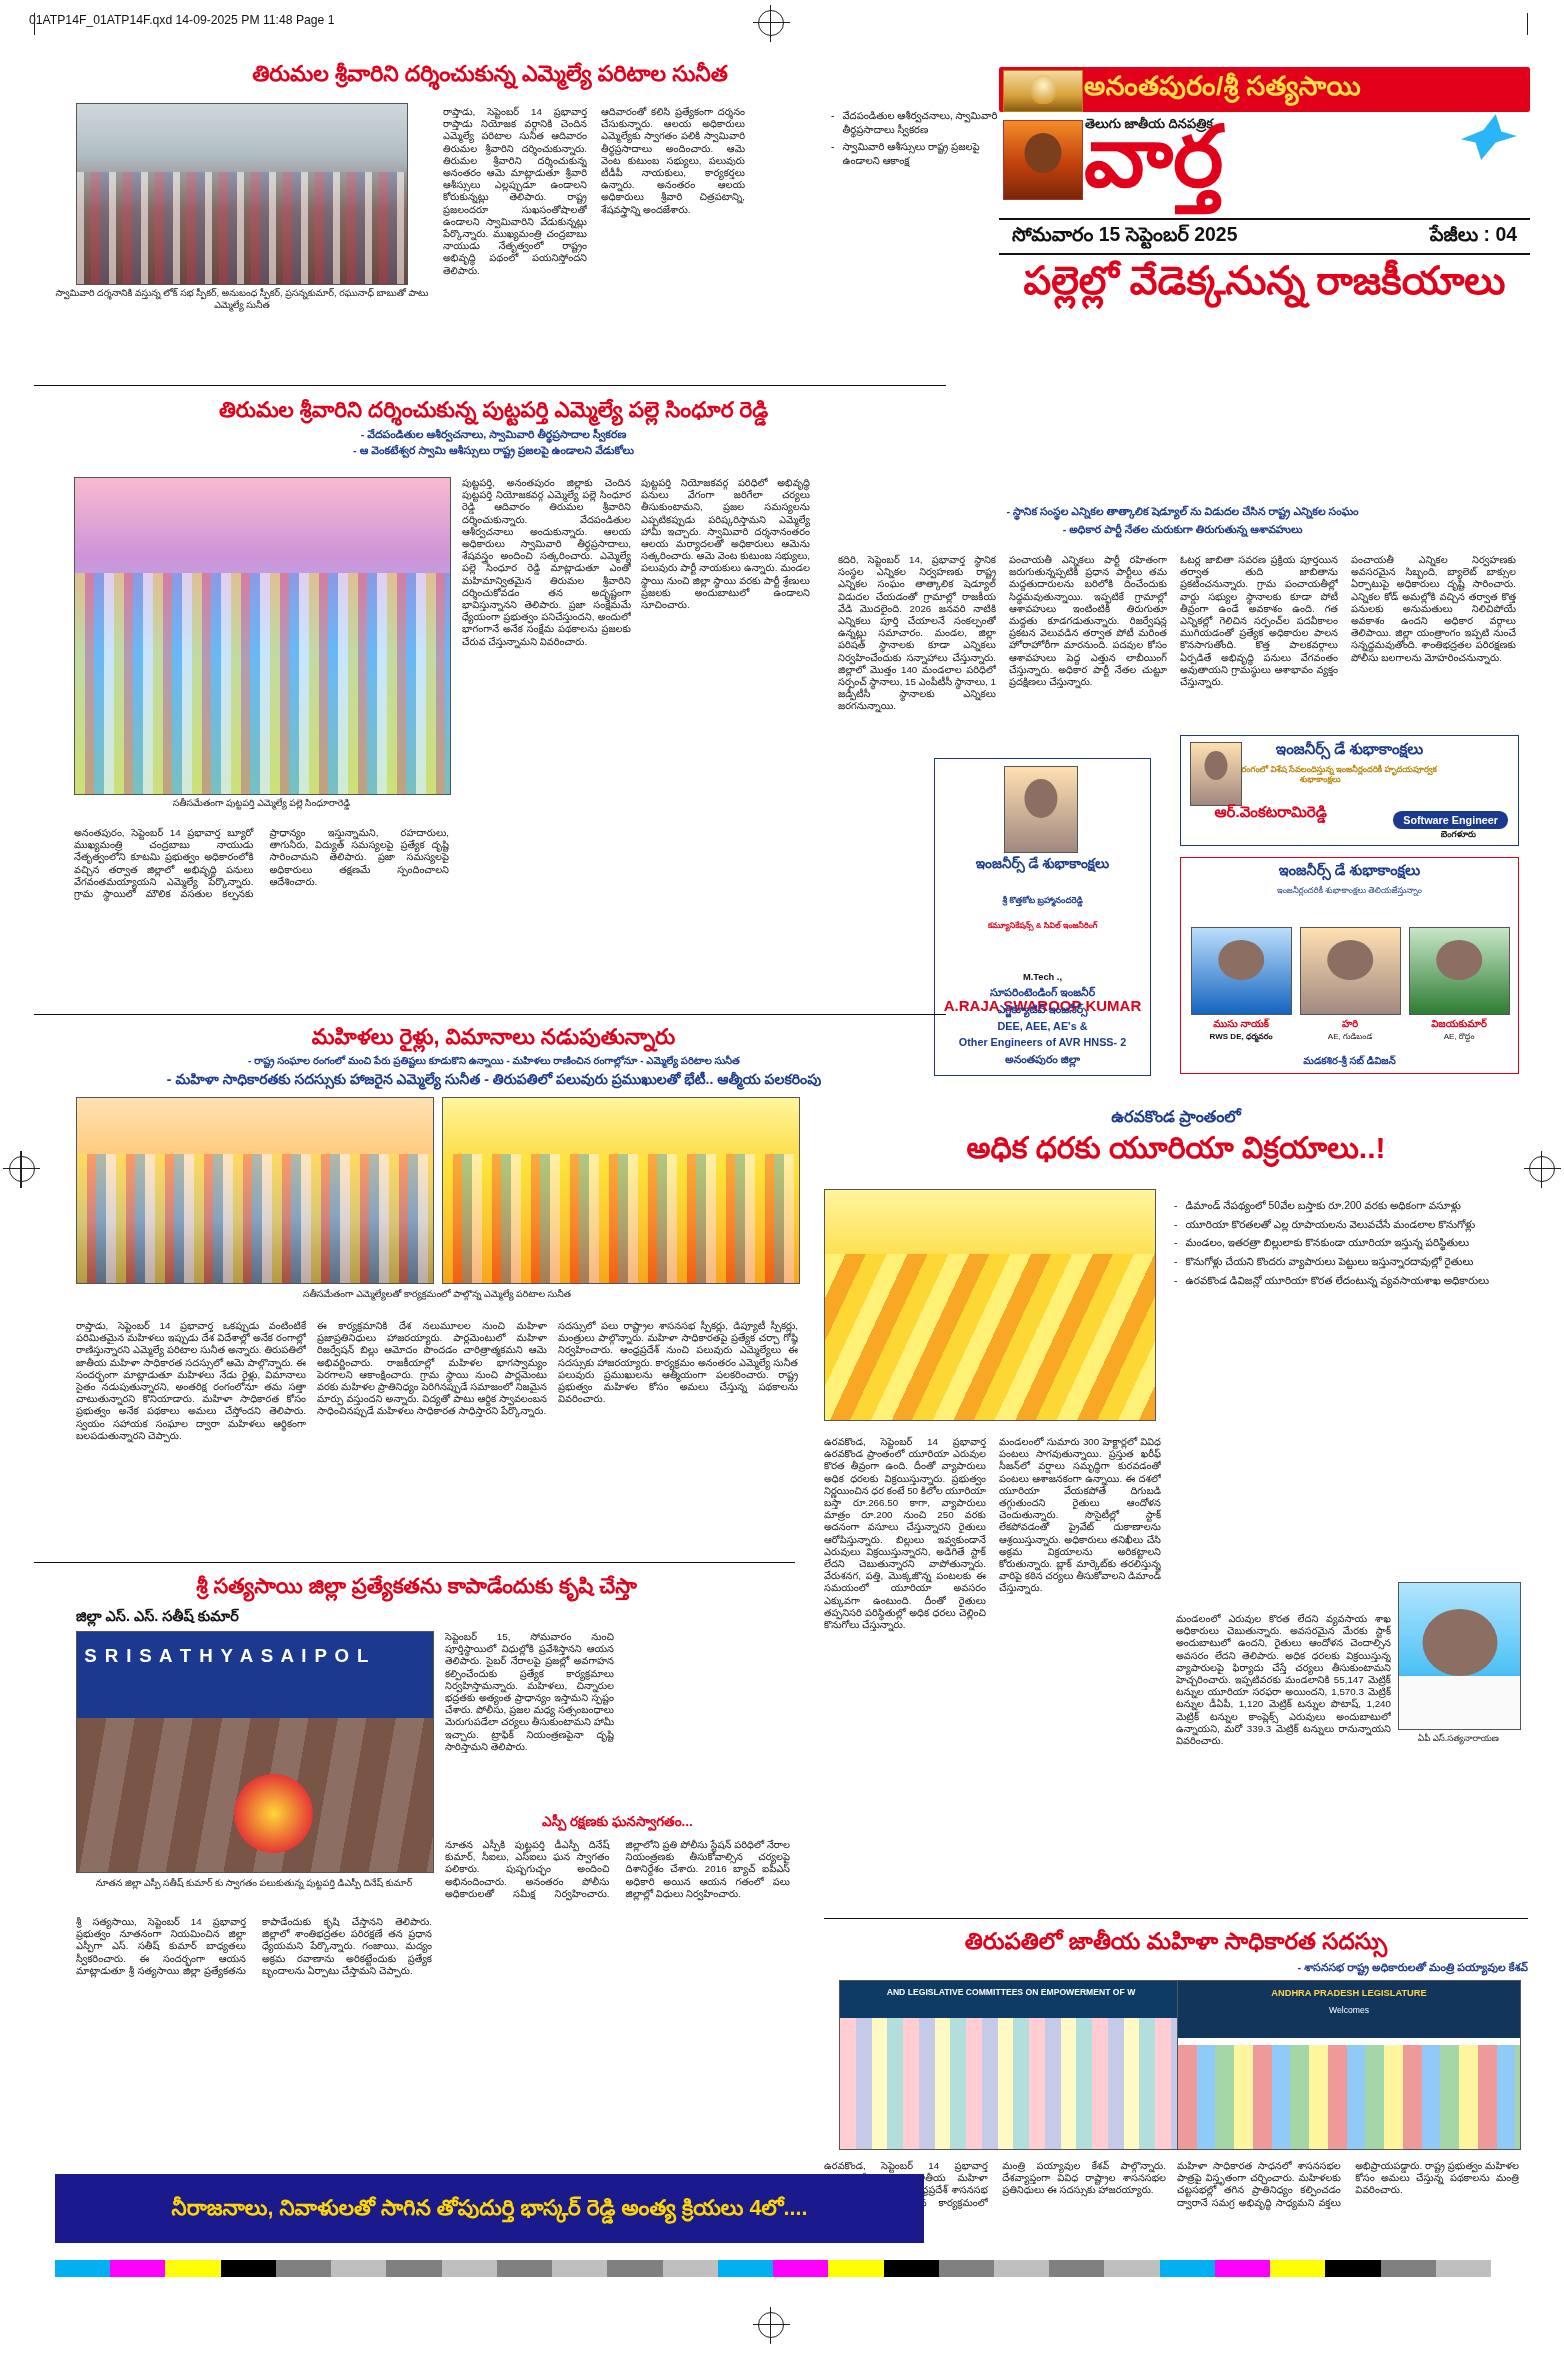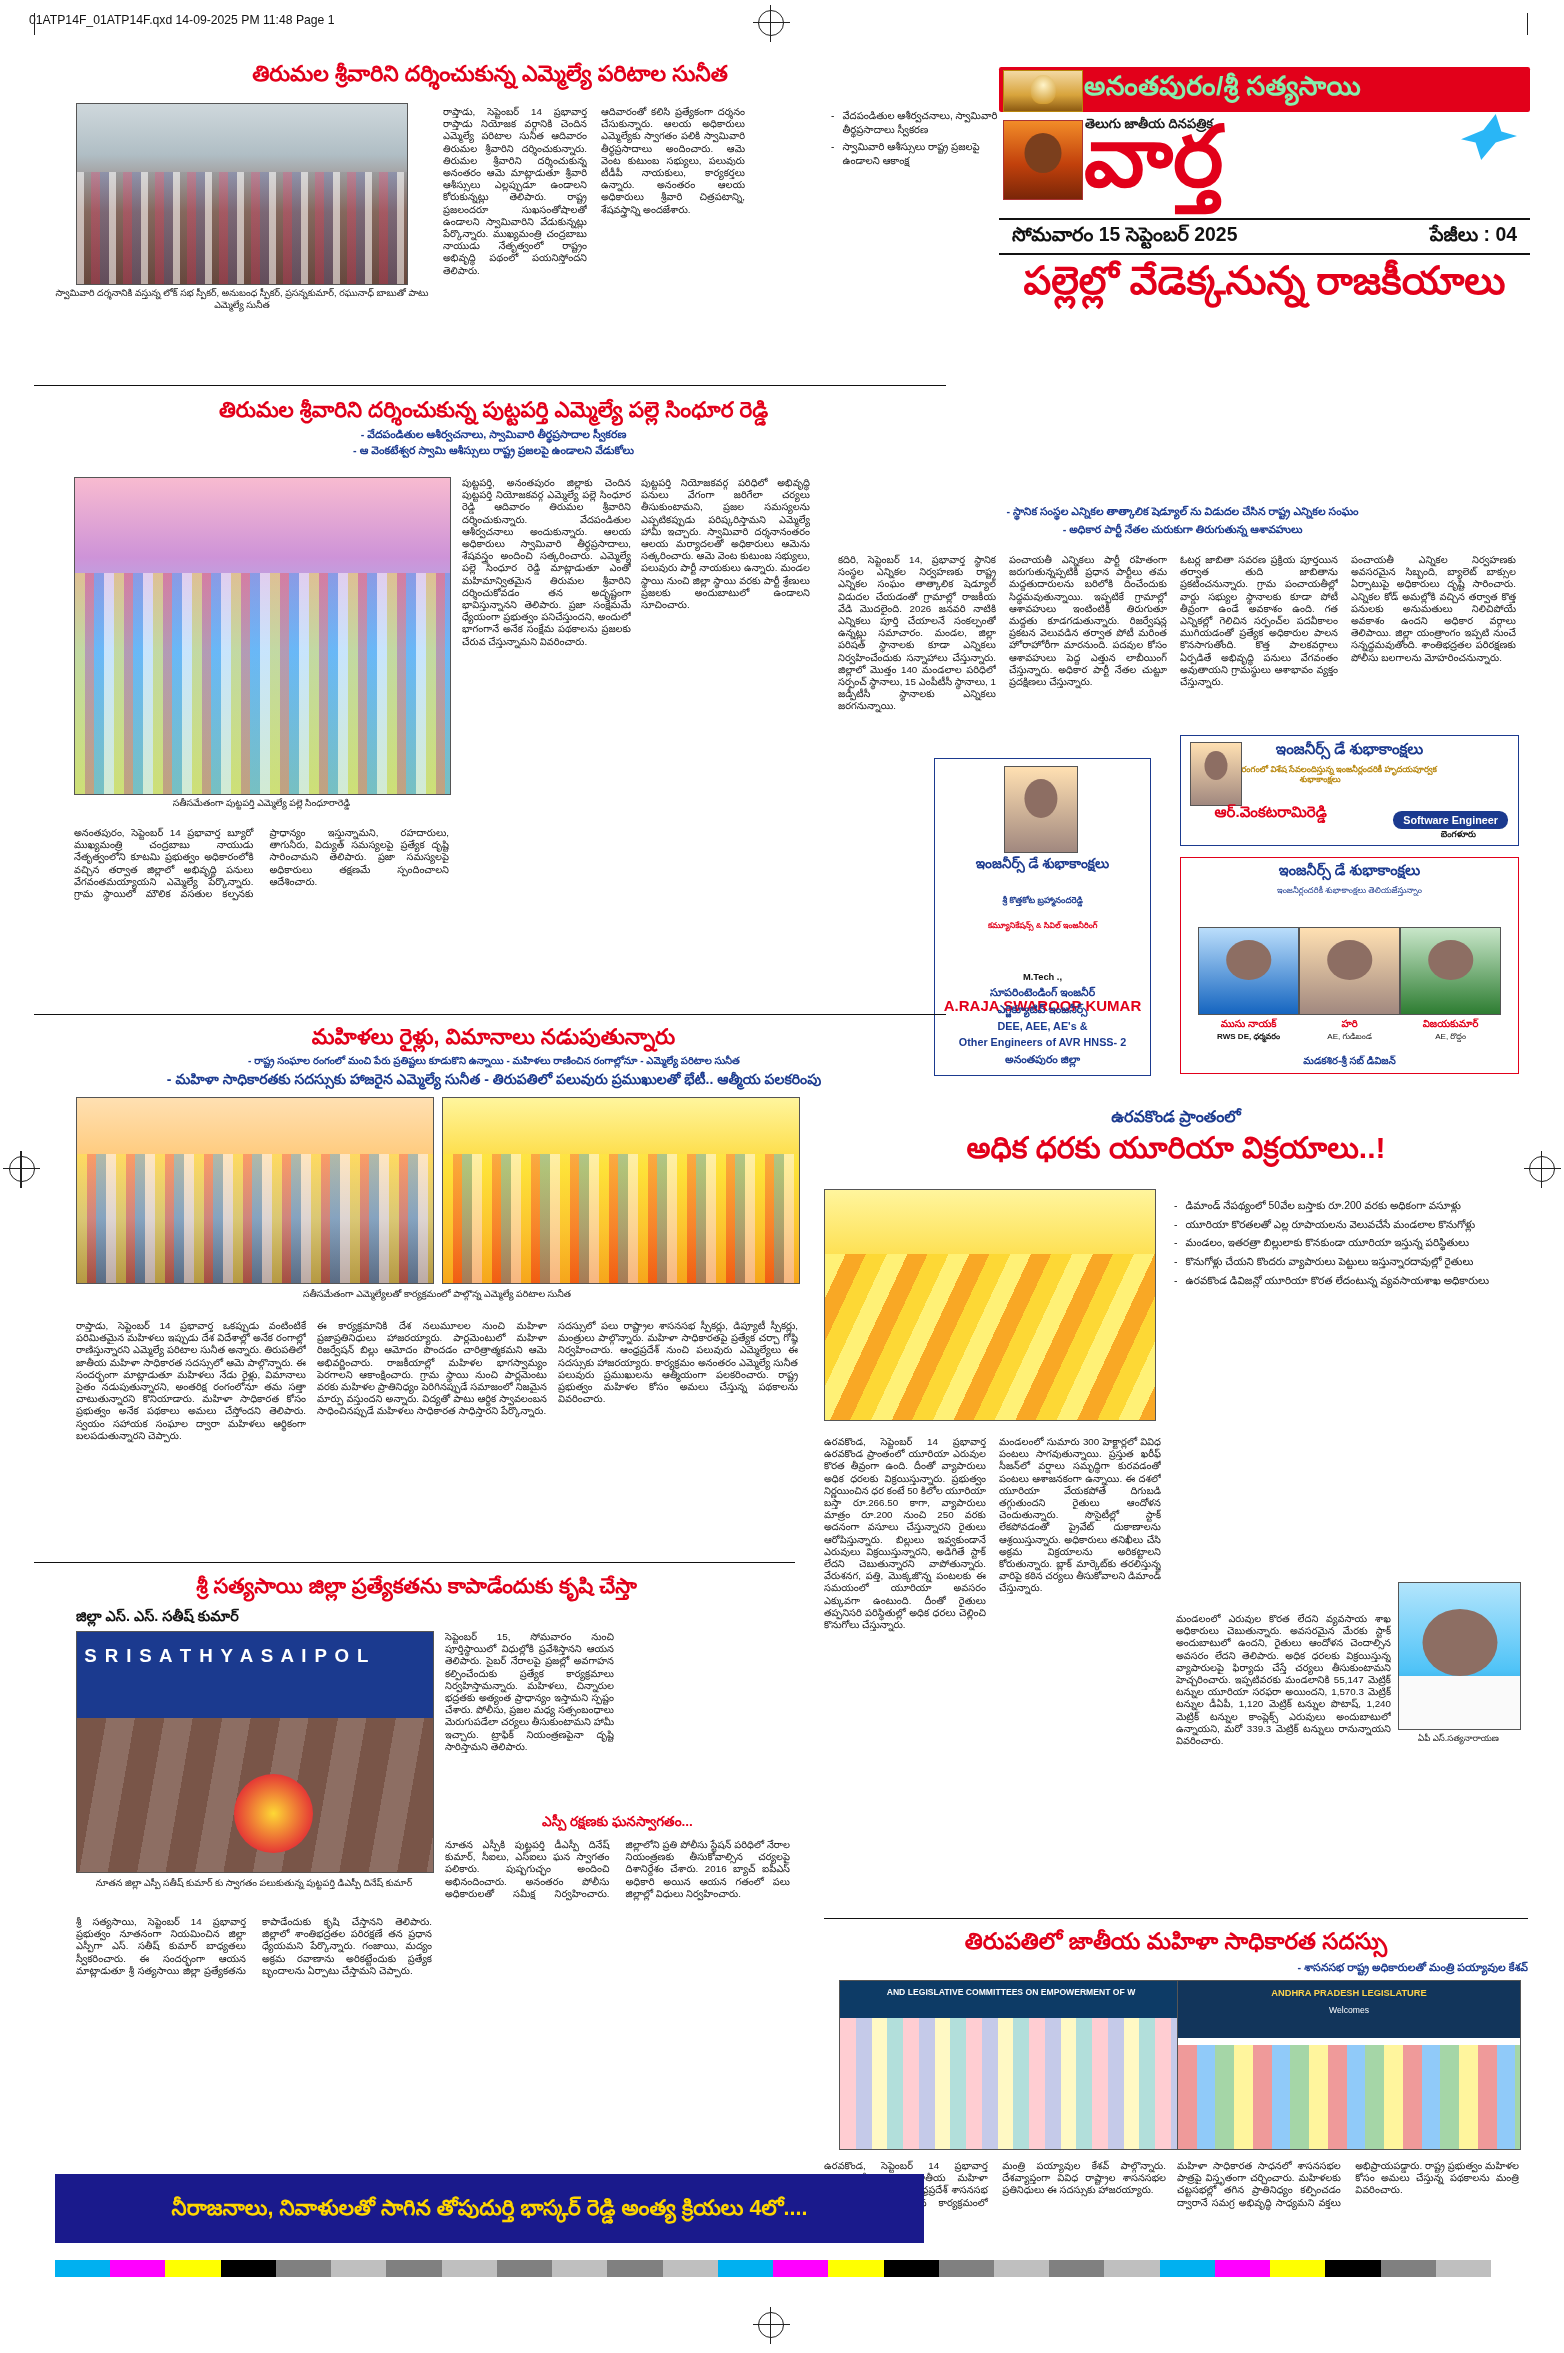--- a/index.html
+++ b/index.html
@@ -34,21 +34,21 @@
   }
   
   .masthead{
     position:absolute;right:0;top:27px;width:531px;height:287px;
   }
   .mast-top{
     background:#e2001a;height:45px;border-radius:2.2px;display:flex;align-items:center;
     padding-left:85px;box-sizing:border-box;
   }
   .mast-top .mt-text{
-    color:#86efac;font-size:26.6px;font-weight:bold;letter-spacing:0.4px;
+    color:#fde047;font-size:26.6px;font-weight:bold;letter-spacing:0.4px;
     font-family:"Liberation Sans",sans-serif;
   }
   .mast-logo{
     position:absolute;left:4.3px;top:2.9px;width:78px;height:40px;border:1.4px solid #b8860b;
     background:linear-gradient(180deg,#f3d9a4,#d8a43c 60%,#8c5a12);
   }
   .mast-logo .inner{
     position:absolute;left:50%;top:4.3px;transform:translateX(-50%);
     width:24.4px;height:29px;background:radial-gradient(circle at 50% 35%, #fff4c9, #c98b14);
     border-radius:50% 50% 40% 40%;
@@ -229,21 +229,21 @@
       <div class="center hl-blue" style="position:absolute;left:0;top:227px;width:215px;font-size:10.8px;">సూపరింటెండింగ్ ఇంజనీర్</div>
       <div class="center hl-blue" style="position:absolute;left:0;top:244px;width:215px;font-size:10.8px;">ఎగ్జిక్యూటివ్ ఇంజనీర్స్</div>
       <div class="center hl-blue" style="position:absolute;left:0;top:261px;width:215px;font-size:10.8px;">DEE, AEE, AE's &amp;</div>
       <div class="center hl-blue" style="position:absolute;left:0;top:277px;width:215px;font-size:10.8px;">Other Engineers of AVR HNSS- 2</div>
       <div class="center hl-blue" style="position:absolute;left:0;top:294px;width:215px;font-size:10.8px;">అనంతపురం జిల్లా</div>
     </div>
 
     <div class="adbox" style="left:1146px;top:817px;width:337px;height:215px;border-color:#e2001a;">
       <div class="ad-title" style="font-size:14.4px;margin-top:4.3px;">ఇంజనీర్స్ డే శుభాకాంక్షలు</div>
       <div style="font-size:8.3px;line-height:10px;text-align:center;padding:2.9px 7.2px 0 7.2px;color:#1b3a8f;">ఇంజనీర్లందరికీ శుభాకాంక్షలు తెలియజేస్తున్నాం</div>
-      <div style="position:absolute;left:8.6px;top:69px;width:320px;display:flex;justify-content:center;">
+      <div style="position:absolute;left:8.6px;top:69px;width:320px;display:flex;justify-content:flex-end;gap:8px;">
         <div style="width:101px;text-align:center;">
           <div class="portrait blue" style="position:relative;height:86px;">
               <div class="hd"></div>
             </div>
           <div class="hl-red" style="font-size:10px;margin-top:2.9px;">ముసు నాయక్</div>
           <div style="font-size:8px;font-weight:bold;">RWS DE, ధర్మవరం</div>
         </div>
         <div style="width:101px;text-align:center;">
           <div class="portrait" style="position:relative;height:86px;">
               <div class="hd"></div>

